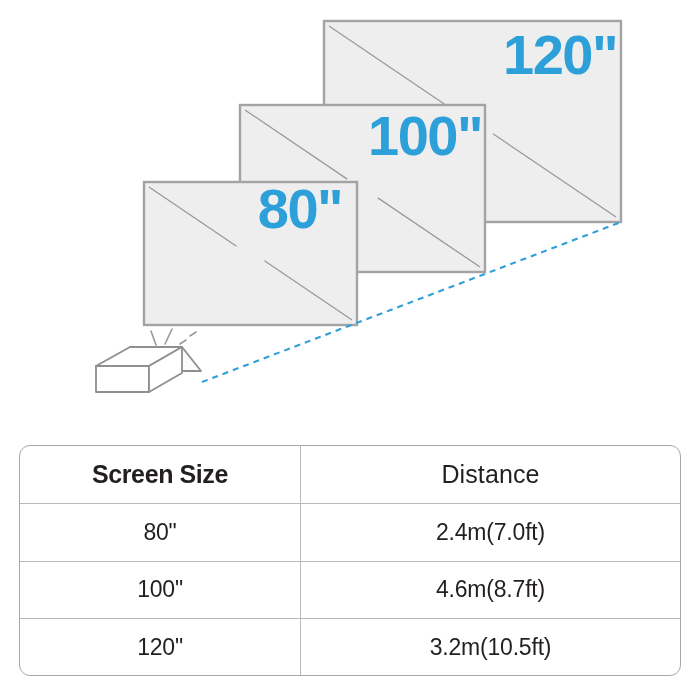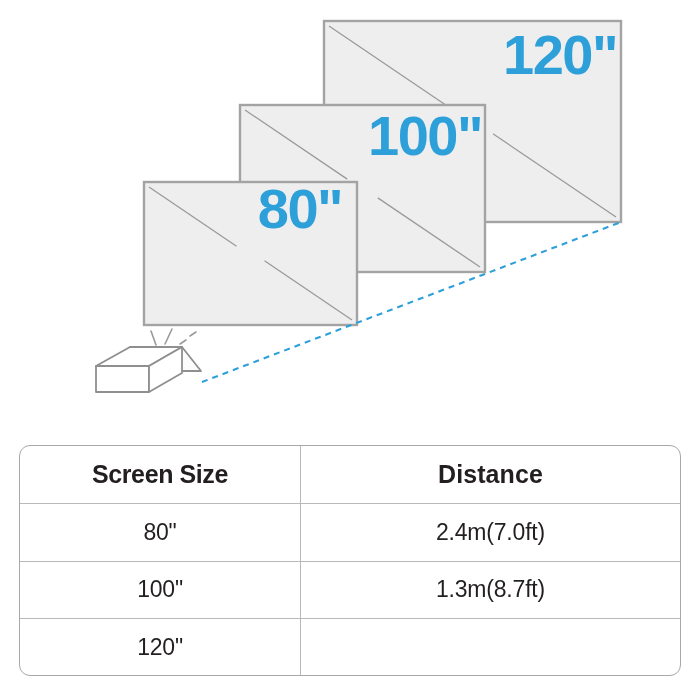--- a/index.html
+++ b/index.html
@@ -115,21 +115,21 @@
   .t-cell.c2 {
     flex: 1 1 auto;
   }
   .hdr-text {
     font-family: "Liberation Sans", sans-serif;
     font-weight: 700;
     font-size: 25px;
     letter-spacing: -0.4px;
   }
   .hdr-text.light {
-    font-weight: 700;
+    font-weight: 400;
     font-size: 25px;
     letter-spacing: 0.1px;
   }
   .cell-text {
     font-family: "Liberation Sans", sans-serif;
     font-weight: 400;
     font-size: 23px;
     letter-spacing: -0.2px;
   }
 </style>
@@ -200,25 +200,28 @@
       <div class="t-cell c2">
         <span class="cell-text">2.4m(7.0ft)</span>
       </div>
     </div>
 
     <div class="t-row body">
       <div class="t-cell c1">
         <span class="cell-text">100"</span>
       </div>
       <div class="t-cell c2">
-        <span class="cell-text">1.3m(8.7ft)</span>
+        <span class="cell-text">4.6m(8.7ft)</span>
       </div>
     </div>
 
     <div class="t-row body">
       <div class="t-cell c1">
         <span class="cell-text">120"</span>
       </div>
+      <div class="t-cell c2">
+        <span class="cell-text">3.2m(10.5ft)</span>
+      </div>
     </div>
 
   </div>
 
 </div>
 
 </body></html>

